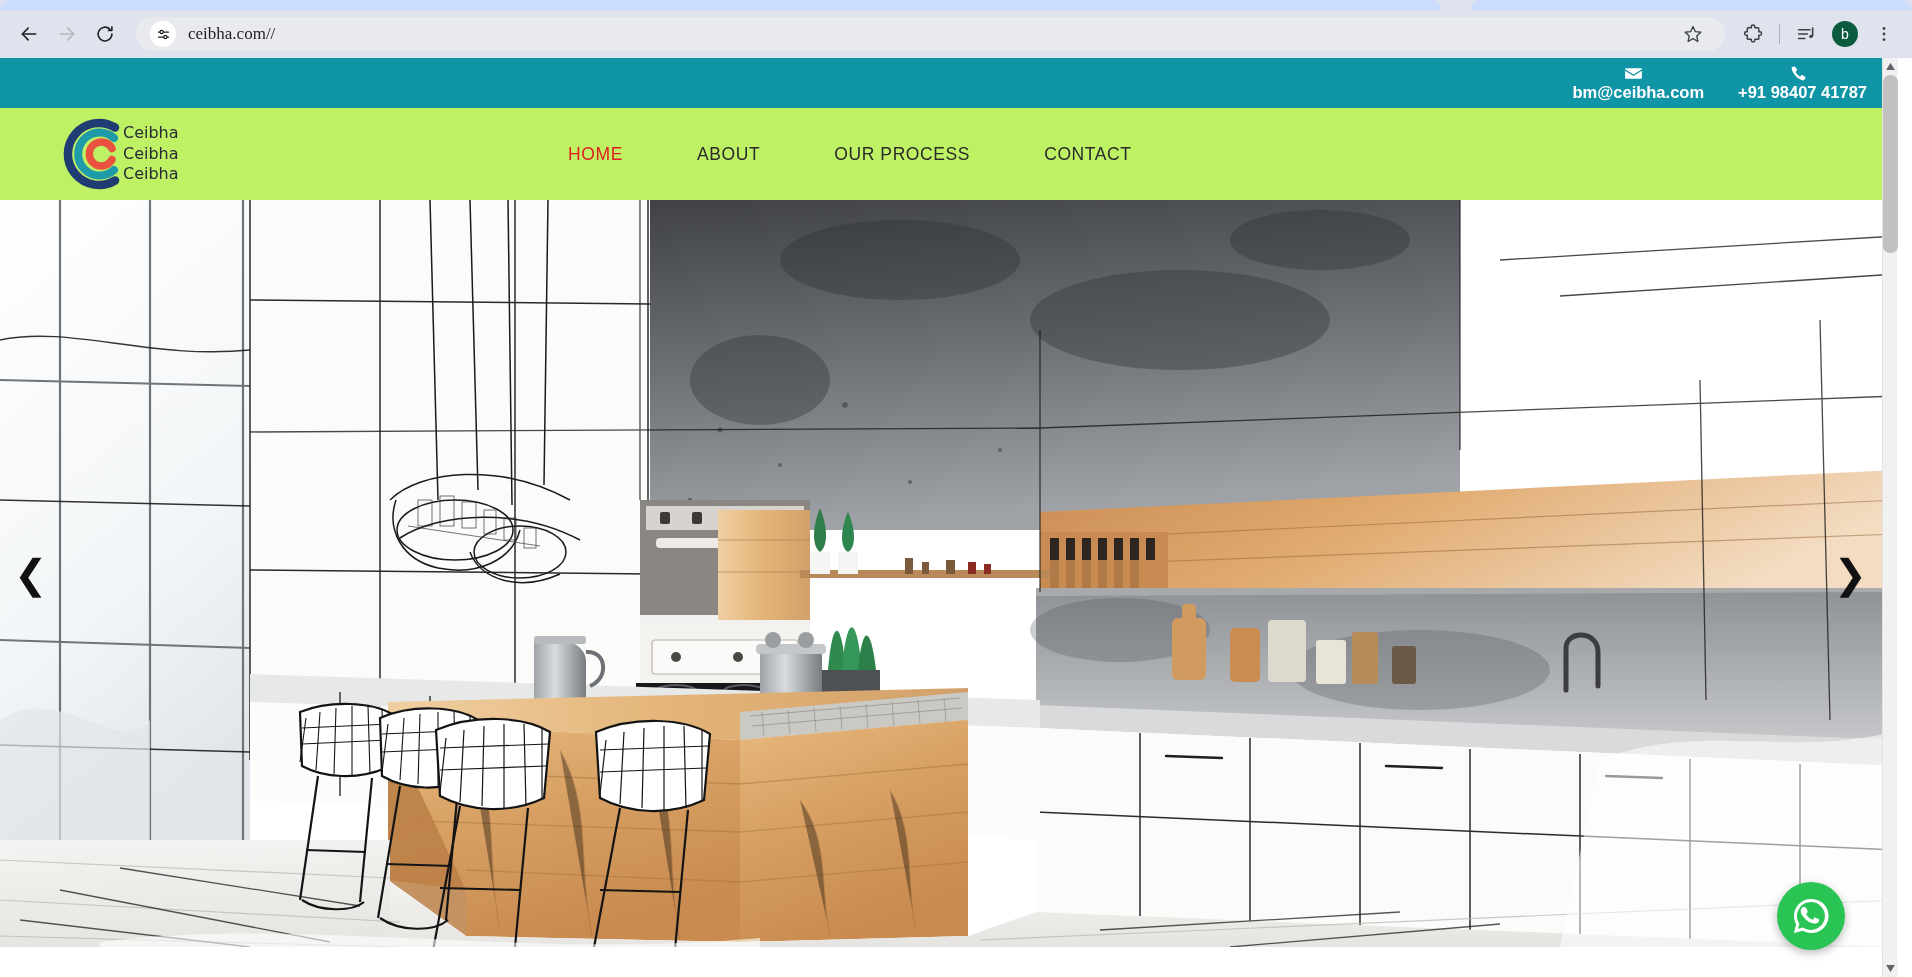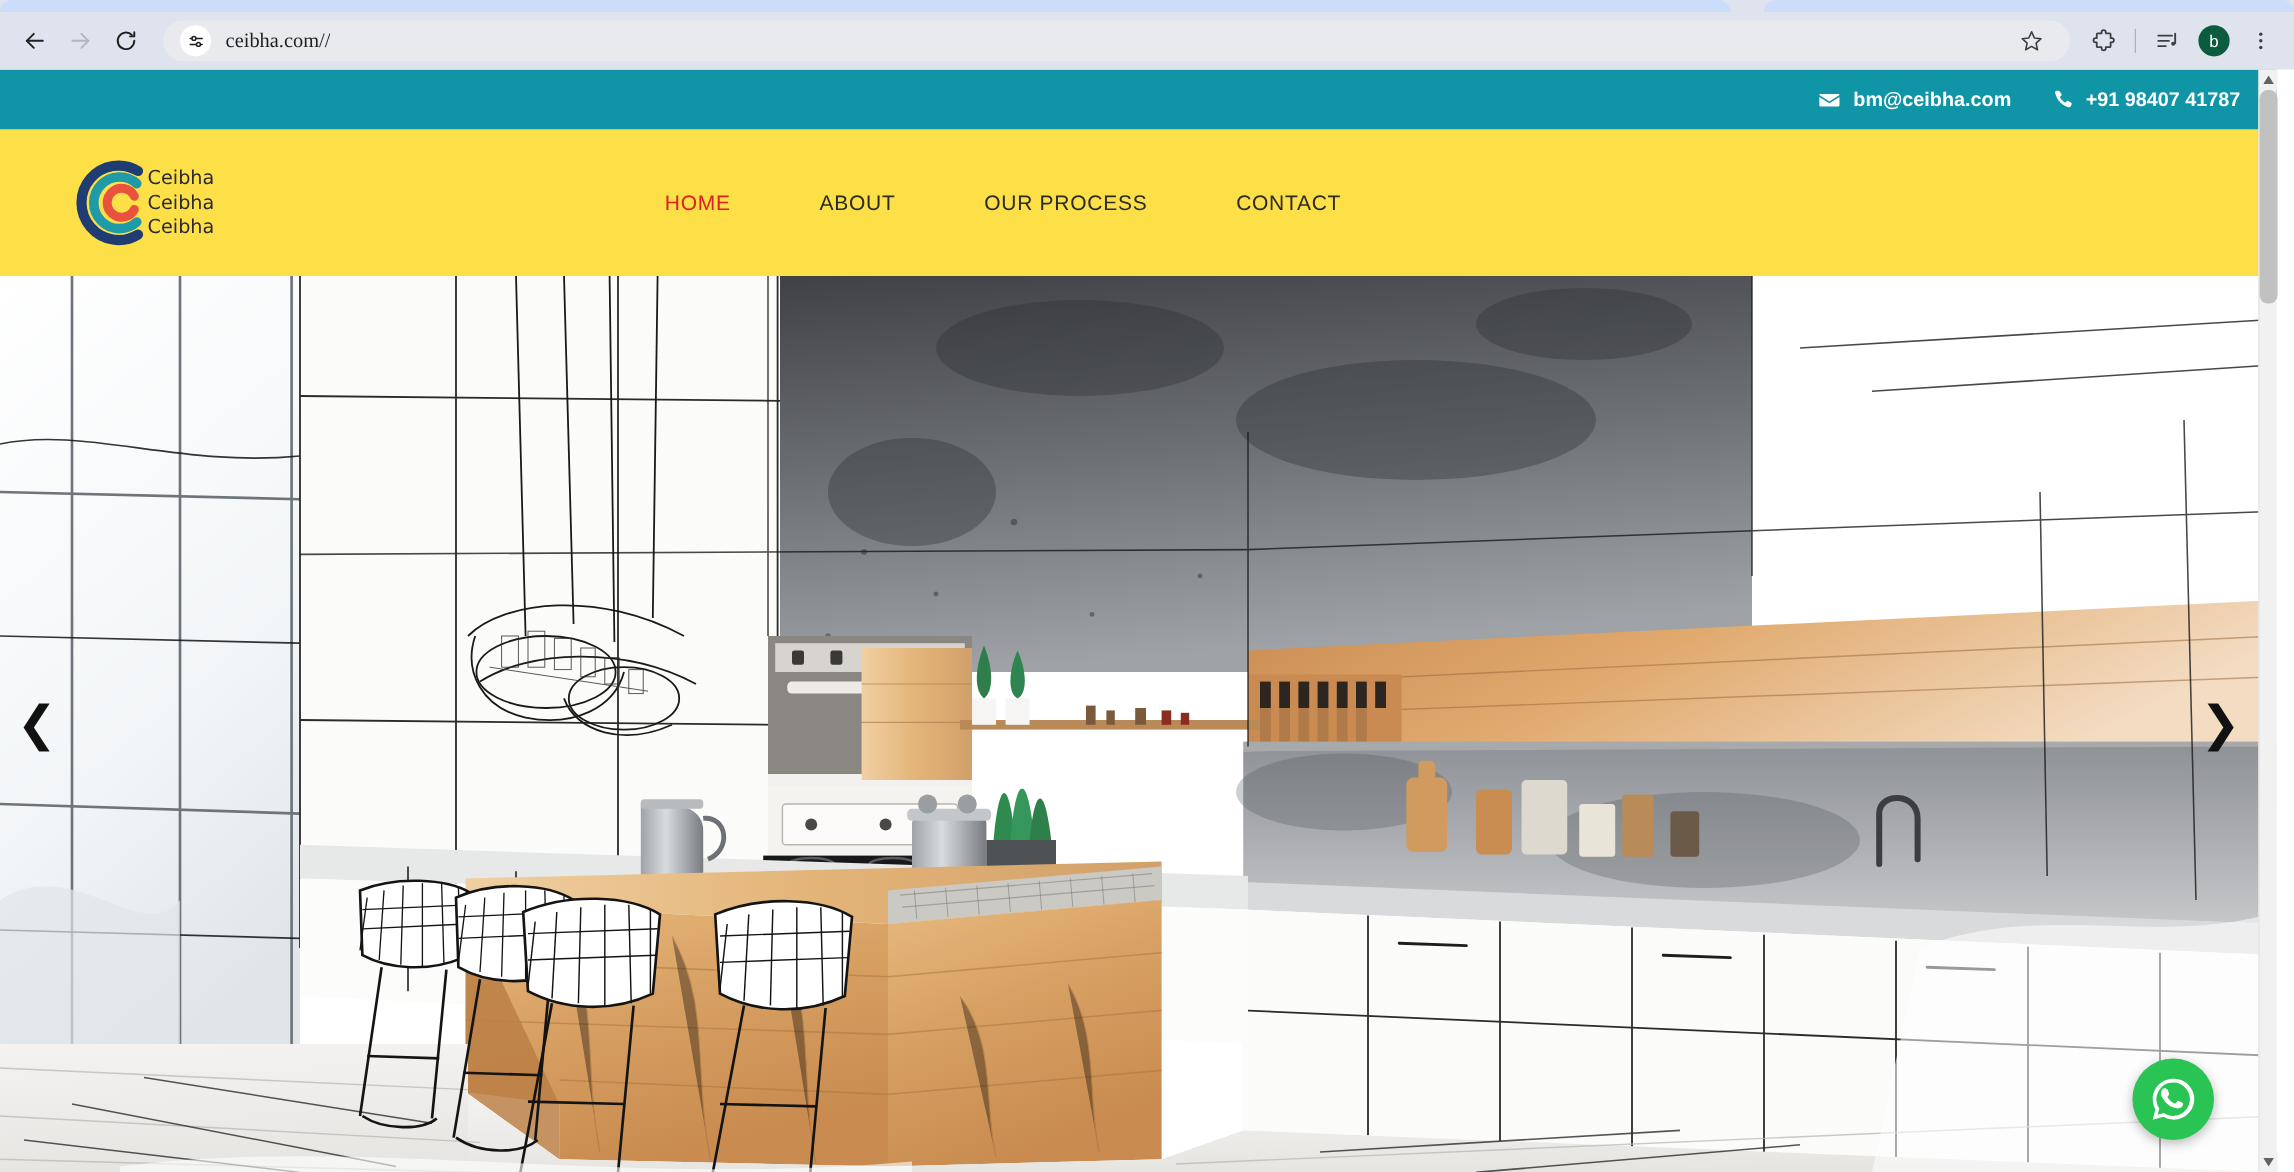--- a/index.html
+++ b/index.html
@@ -105,48 +105,49 @@
     display: flex; align-items: center; justify-content: flex-end;
     padding-right: 30px;
   }
   .contact-item {
     display: flex; align-items: center;
     color: #ffffff;
     font-size: 16.5px; font-weight: bold;
     margin-left: 34px;
     cursor: pointer;
     font-family: "Liberation Sans", sans-serif;
+    flex-direction: column;
   }
   .contact-item .ci-icon { margin-right: 10px; display: flex; align-items: center; }
 
   
   #site-header {
-    height: 122px; width: 100%;
-    background: #fde047;
+    height: 92px; width: 100%;
+    background: #bef264;
     display: flex; align-items: center;
     position: relative;
   }
   #logo-block {
     display: flex; align-items: center;
     margin-left: 60px;
     cursor: pointer;
   }
   #logo-mark { width: 62px; height: 72px; flex: 0 0 auto; }
   #logo-wordmark {
     margin-left: 1px;
     display: flex; flex-direction: column;
     justify-content: center;
     color: #2a2a36;
     font-size: 16px;
     line-height: 1.28;
     font-family: "DejaVu Sans", sans-serif;
   }
   #main-nav {
     position: absolute;
-    left: 554px;
+    left: 568px;
     display: flex; align-items: center;
   }
   .nav-link {
     font-size: 17.5px;
     letter-spacing: 0.6px;
     color: #2b2b2b;
     margin-right: 74px;
     cursor: pointer;
     font-family: "Liberation Sans", sans-serif;
     white-space: nowrap;

